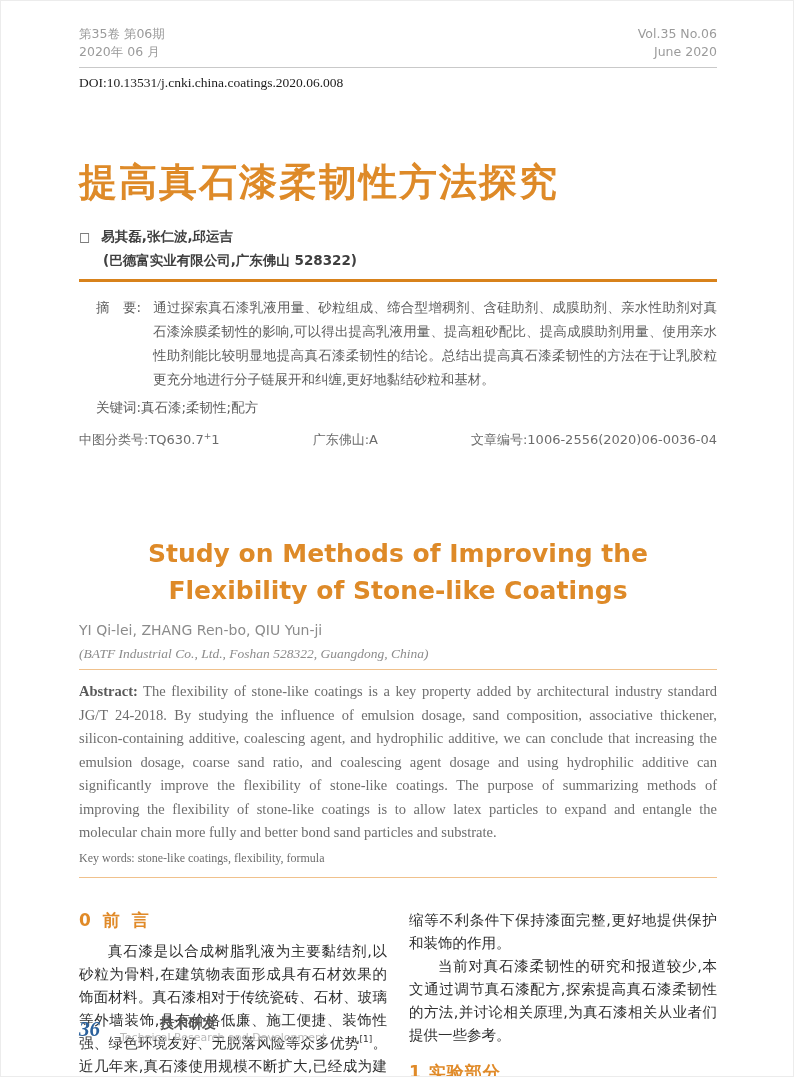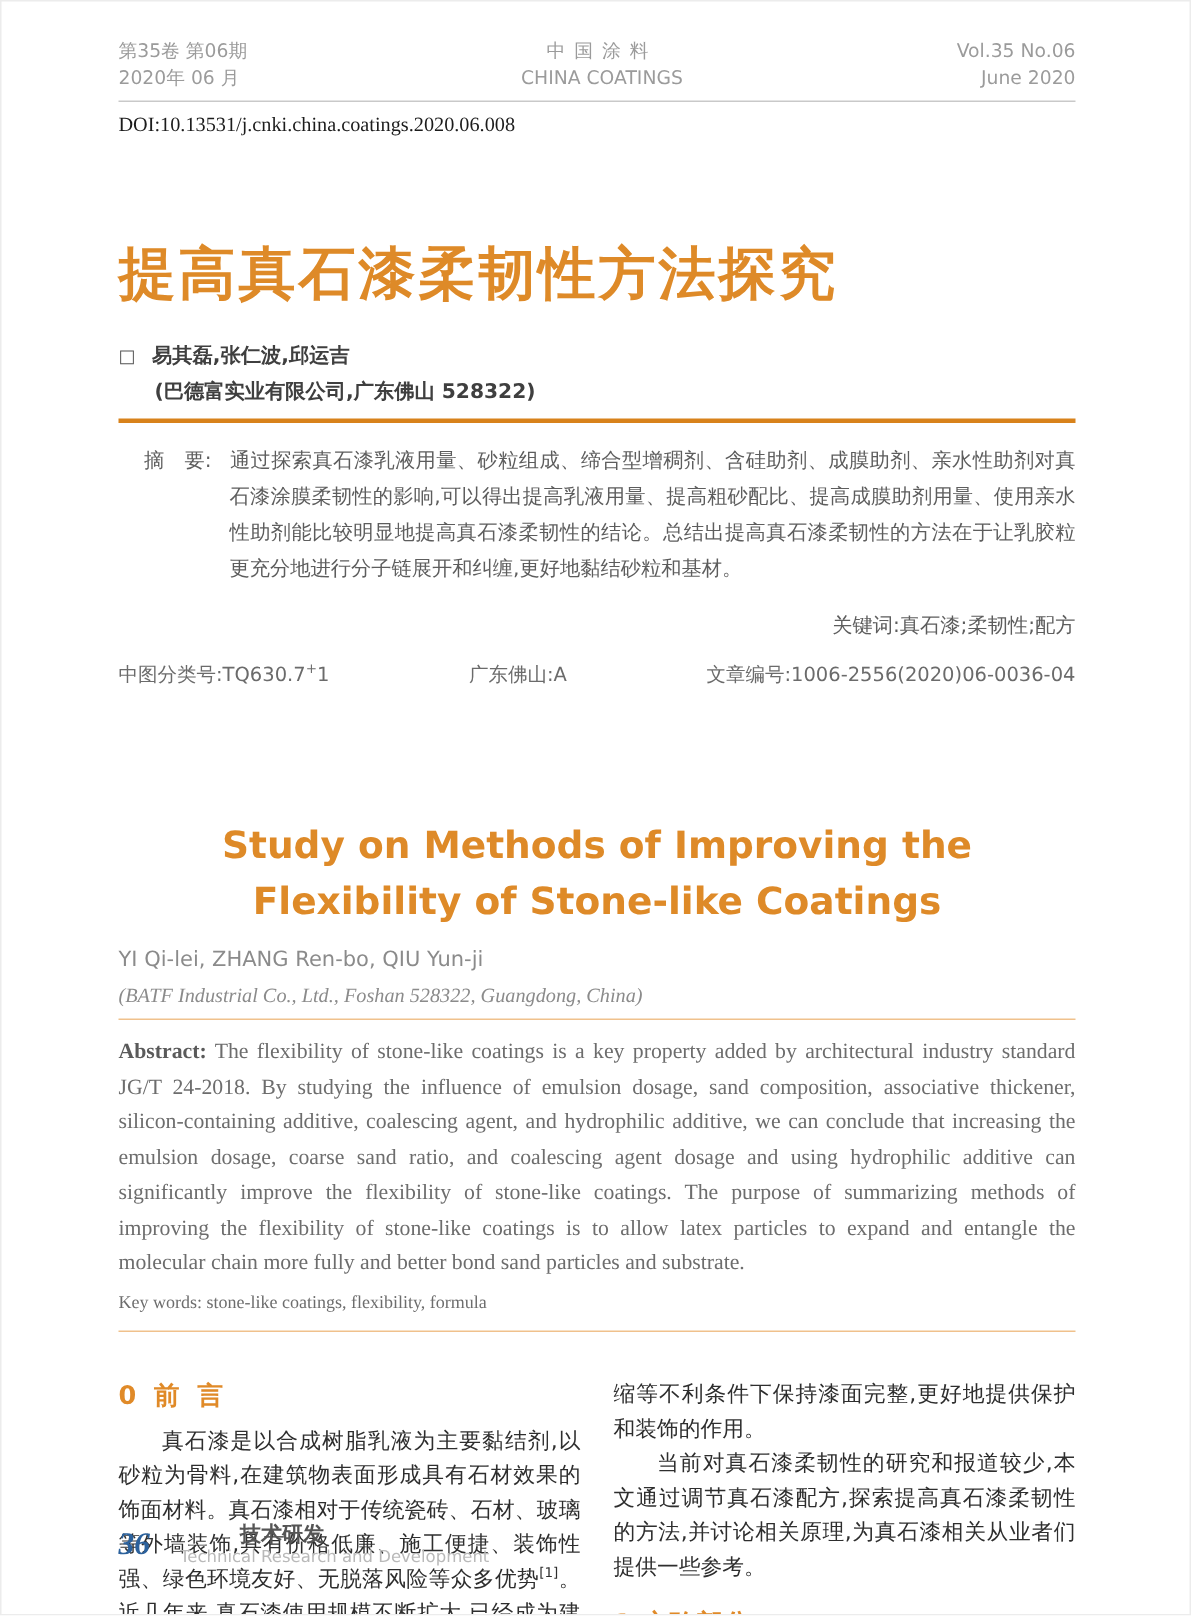--- a/index.html
+++ b/index.html
@@ -26,21 +26,21 @@
   .cn-title { margin-top:66px; font-size:38px; font-weight:bold; color:#de8a28; letter-spacing:2px; }
   .cn-authors { margin-top:20px; font-size:13.5px; font-weight:bold; color:#3f3f3f; display:flex; align-items:center; }
   .cn-authors .sq { font-size:12px; color:#555; margin-right:11px; font-weight:normal; }
   .cn-affil { margin-top:6px; padding-left:24px; font-size:13.5px; font-weight:bold; color:#3f3f3f; }
   .rule-thick { margin-top:9px; height:3px; background:#d8821b; }
 
   
   .cn-abs-block { margin-top:13px; padding-left:17px; color:#5d5d5d; }
   .hang { margin:0; font-size:13.5px; line-height:24px; text-align:justify; padding-left:57px; text-indent:-57px; }
   .hang .lbl { display:inline-block; width:57px; text-indent:0; }
-  .cn-keywords { margin:14px 0 0 0; font-size:13.5px; line-height:24px;text-align:right; }
+  .cn-keywords { margin:4px 0 0 0; font-size:13.5px; line-height:24px; }
   .cn-meta { margin-top:12px; display:flex; justify-content:space-between; font-size:13px; color:#6b6b6b; }
   sup { font-size:9px; line-height:0; }
 
   
   .en-block { margin-top:86px; }
   .en-title { font-size:25px; font-weight:bold; line-height:37px; color:#de8a28;text-align:center; }
   .en-authors { margin-top:13px; font-size:14px; color:#8b8b8b; }
   .en-affil { margin-top:8px; font-size:13.5px; font-style:italic; color:#8b8b8b; font-family:"Liberation Serif","DejaVu Serif",serif; }
   .rule-thin { margin-top:7px; height:1px; background:#f0c18c; }
   .en-abs { margin:10px 0 0 0; font-family:"Liberation Serif","DejaVu Serif",serif; font-size:14.5px; line-height:23.5px; text-align:justify; color:#6d6d6d; }
@@ -66,24 +66,20 @@
 </head>
 <body>
 
 <div class="page">
   <div class="content">
 
     <div class="jheader">
       <div class="col-left">
         <div>第35卷 第06期</div>
         <div>2020年 06 月</div>
-      </div>
-      <div class="col-center">
-        <div class="cn">中国涂料</div>
-        <div>CHINA COATINGS</div>
       </div>
       <div class="col-right">
         <div>Vol.35 No.06</div>
         <div>June 2020</div>
       </div>
     </div>
     <div class="doi">DOI:10.13531/j.cnki.china.coatings.2020.06.008</div>
 
     <h1 class="cn-title" style="margin:66px 0 0 0;">提高真石漆柔韧性方法探究</h1>
     <div class="cn-authors">

